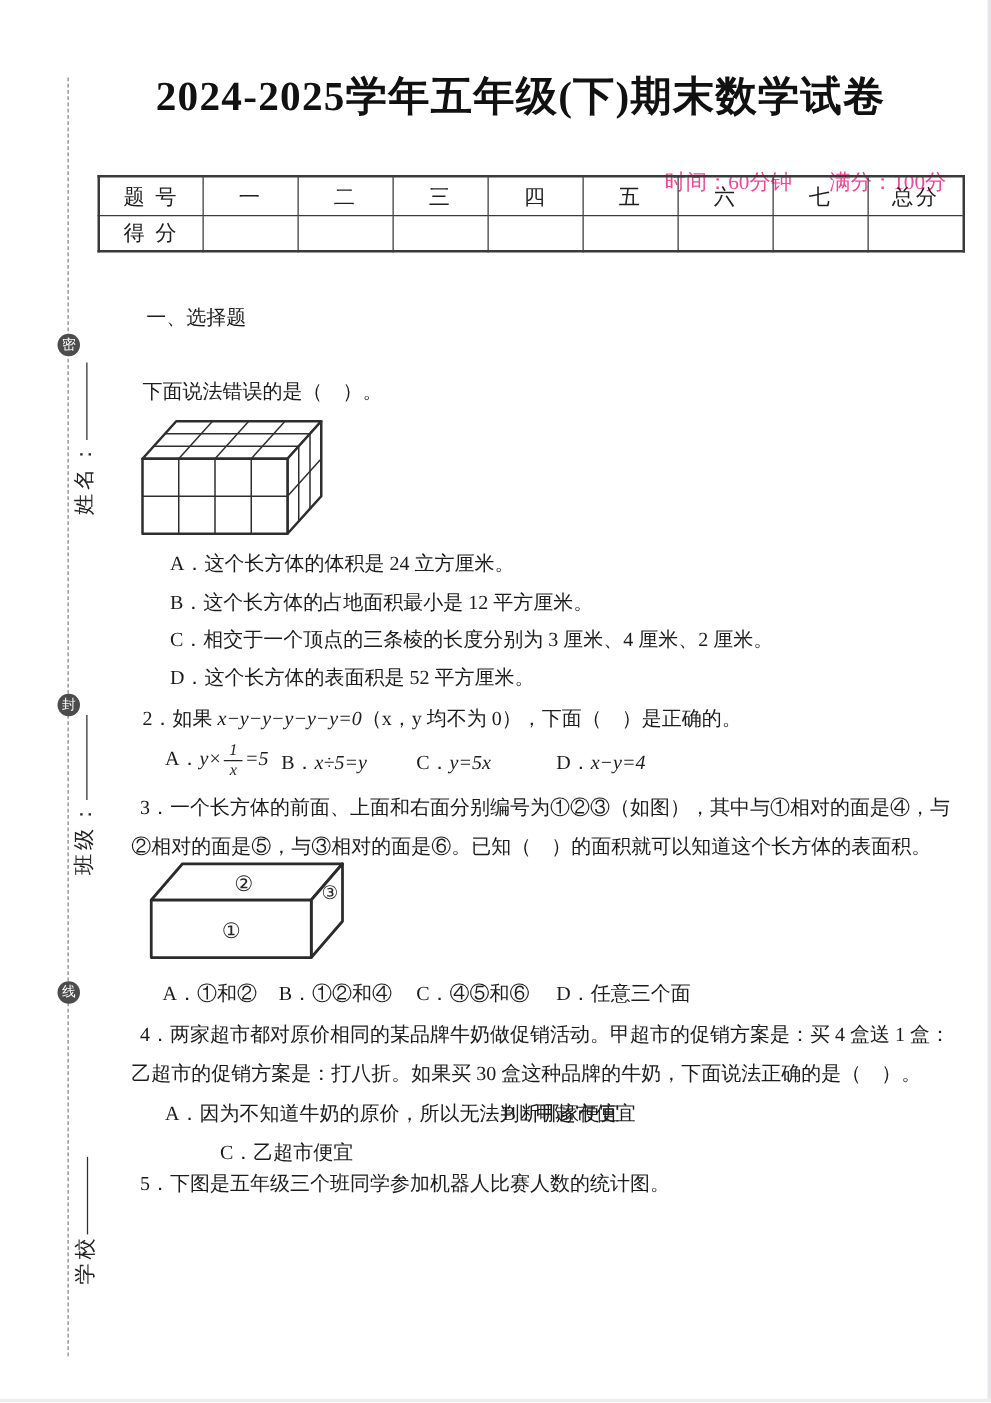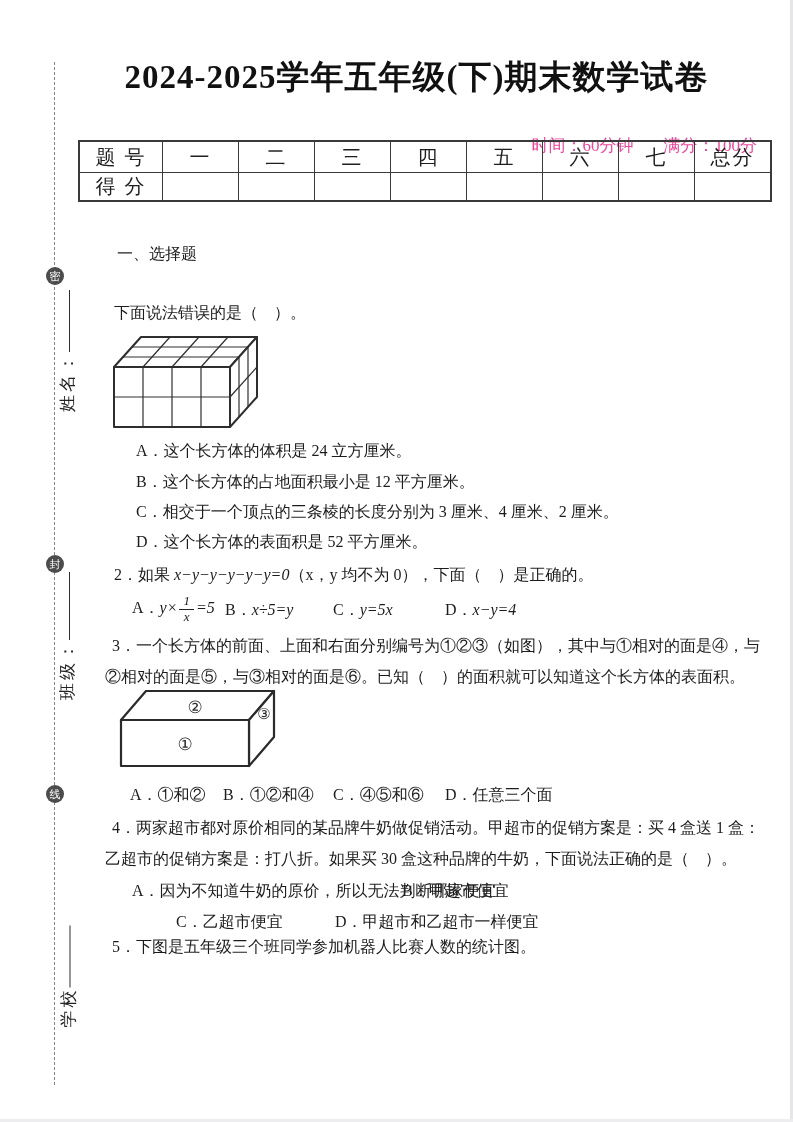--- a/index.html
+++ b/index.html
@@ -34,21 +34,21 @@
   }
   .meta { position:absolute; top:106px; right:36px; font-size:17px; color:#ec4899;margin-top:28px; }
   .meta .gap { display:inline-block; width:30px; }
 
   
   table.score-table {
     position:absolute; left:78px; top:140px; border-collapse:collapse; table-layout:fixed;
     border:2.5px solid #3a3a3a;
   }
   table.score-table td {
-    border:1.8px solid #3a3a3a; text-align:center; font-size:20px; color:#1e1e1e;
+    border:1.8px solid #3a3a3a; text-align:center; font-size:17px; color:#1e1e1e;
     padding:0; letter-spacing:2px;
   }
   tr.row-head td { height:30px; }
   tr.row-score td { height:27px; }
 
   
   .t { position:absolute; font-size:16px; color:#1c1c1c; white-space:nowrap; }
   .bold { font-weight:normal; }
   .mi { font-style:italic; }
   .frac { display:inline-block; vertical-align:middle; text-align:center; margin:0 2px; }
@@ -171,18 +171,17 @@
   <div class="t" style="left:130px; top:785px;">A．①和②</div>
   <div class="t" style="left:223px; top:785px;">B．①②和④</div>
   <div class="t" style="left:333px; top:785px;">C．④⑤和⑥</div>
   <div class="t" style="left:445px; top:785px;">D．任意三个面</div>
 
   <div class="t" style="left:112px; top:818px;">4．两家超市都对原价相同的某品牌牛奶做促销活动。甲超市的促销方案是：买 4 盒送 1 盒：</div>
   <div class="t" style="left:105px; top:849px;">乙超市的促销方案是：打八折。如果买 30 盒这种品牌的牛奶，下面说法正确的是（　）。</div>
   <div class="t" style="left:132px; top:881px;text-align:center;">A．因为不知道牛奶的原价，所以无法判断哪家便宜</div>
   <div class="t" style="left:402px; top:881px;">B．甲超市便宜</div>
   <div class="t" style="left:132px; top:912px;margin-left:44px;">C．乙超市便宜</div>
-  <div class="t" style="left:335px; top:912px;">D．甲超市和乙超市一样便宜</div>
 
   <div class="t" style="left:112px; top:937px;">5．下图是五年级三个班同学参加机器人比赛人数的统计图。</div>
 
 
 </div>
 
 </body></html>

